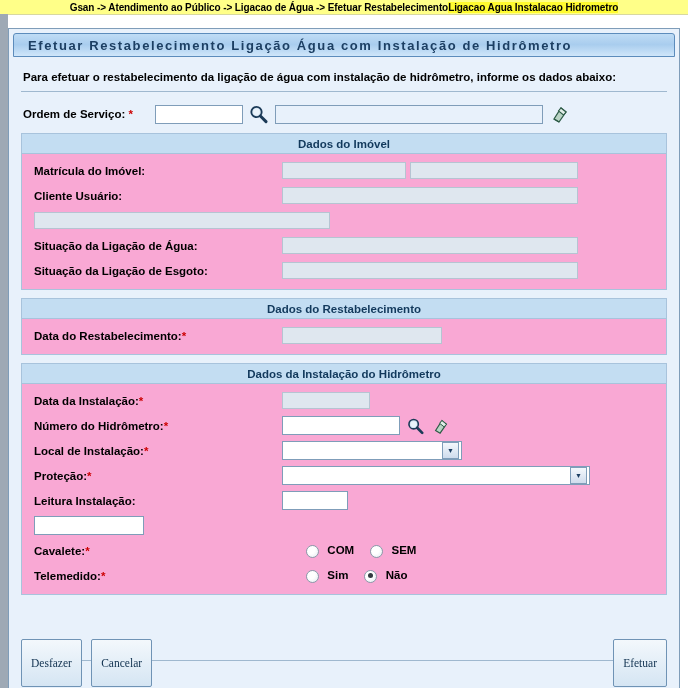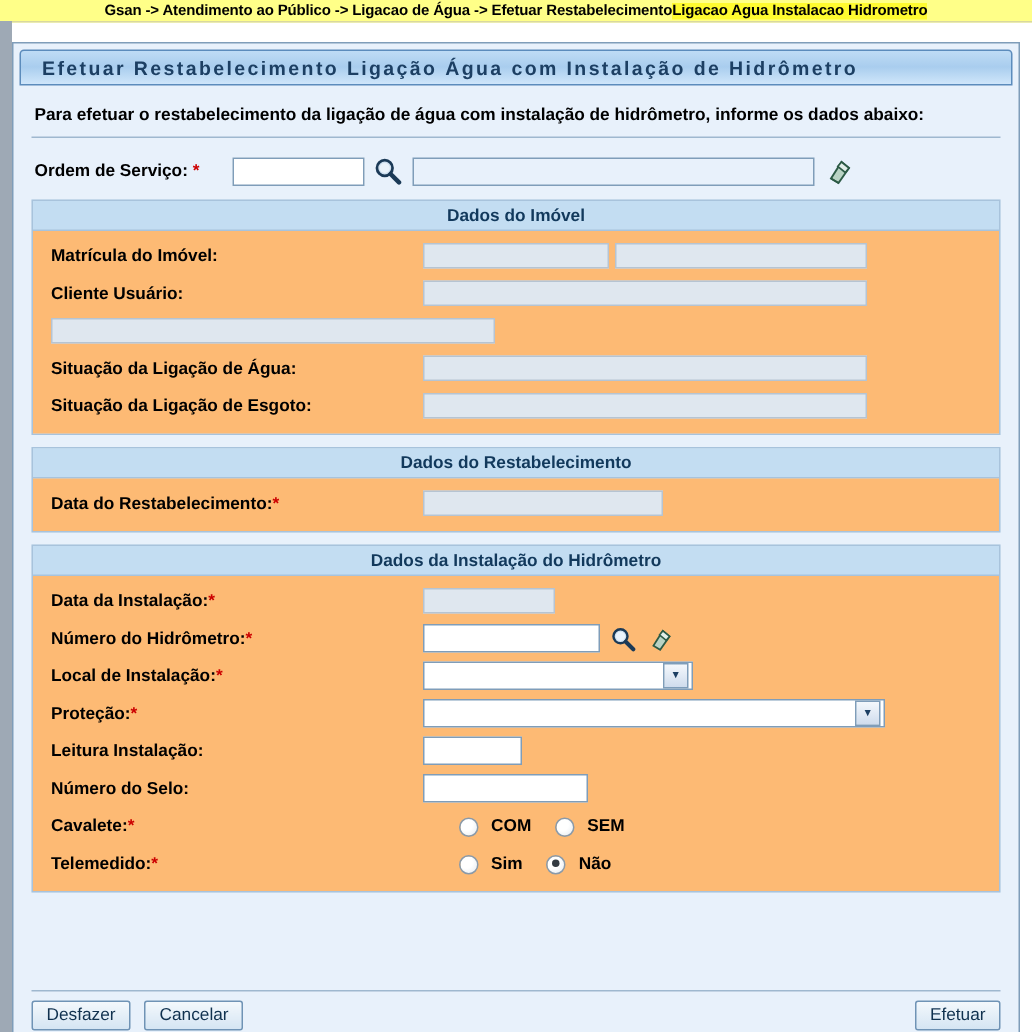--- a/index.html
+++ b/index.html
@@ -153,21 +153,21 @@
     border-bottom: 1px solid #a8c3dc;
     display: flex;
     align-items: center;
     justify-content: center;
     font-size: 11.5px;
     font-weight: bold;
     color: #12395c;
   }
   .group-body {
     padding: 4px 0 6px 0;
-    background: #fdba74;
+    background: #f9a8d4;
   }
   .g-row {
     display: flex;
     align-items: center;
     min-height: 25px;
     padding-left: 12px;
   }
   .g-row .lbl { width: 248px; }
 
   .sel {
@@ -223,27 +223,27 @@
     left: 0;
     right: 0;
     bottom: 8px;
     padding: 0 12px;
     box-sizing: border-box;
     display: flex;
     align-items: center;
     justify-content: space-between;
   }
   .btn {
-    font-family: Liberation Sans, sans-serif;
+    font-family: Liberation Serif, serif;
     font-size: 11.5px;
     color: #10314f;
     background: linear-gradient(to bottom, #f3f8fc, #d5e5f3);
     border: 1px solid #6f93b5;
     border-radius: 2px;
-    padding: 3px 9px;
+    padding: 17px 9px;
     cursor: pointer;
   }
   .footer-left .btn { margin-right: 6px; }
 
   .footer-sep {
     position: absolute;
     left: 12px;
     right: 12px;
     bottom: 34px;
     height: 1px;
@@ -385,21 +385,20 @@
             <span class="arrow">▼</span>
           </div>
         </div>
 
         <div class="g-row">
           <span class="lbl">Leitura Instalação:</span>
           <input class="txt" style="width: 66px; height: 19px;" type="text" value="">
         </div>
 
         <div class="g-row">
-          <span class="lbl">Número do Selo:</span>
           <input class="txt" style="width: 110px; height: 19px;" type="text" value="">
         </div>
 
         <div class="g-row">
           <span class="lbl">
             <span>Cavalete:</span><span class="req">*</span>
           </span>
           <span style="margin-left:24px;">
             <span class="radio"></span>
             <span class="radio-label">COM</span>

